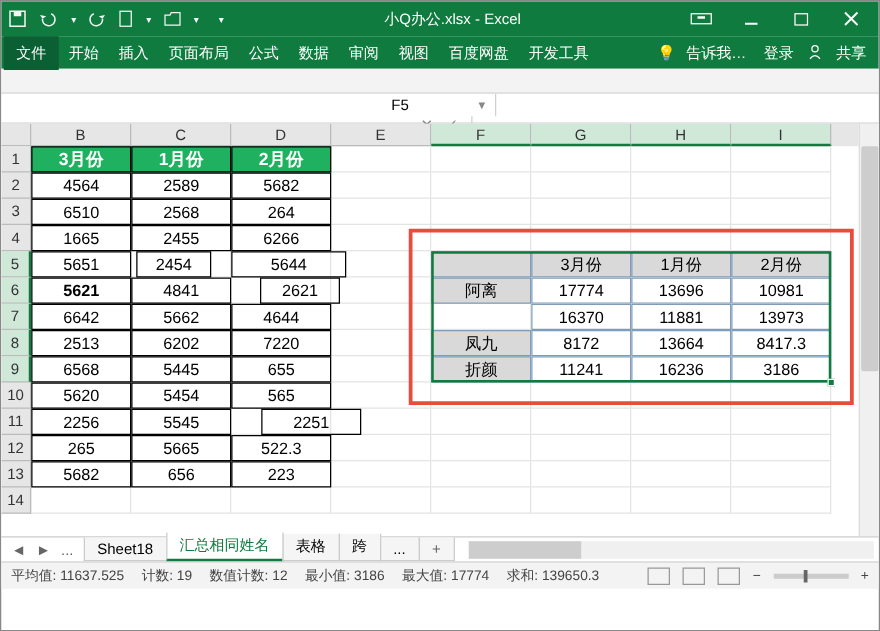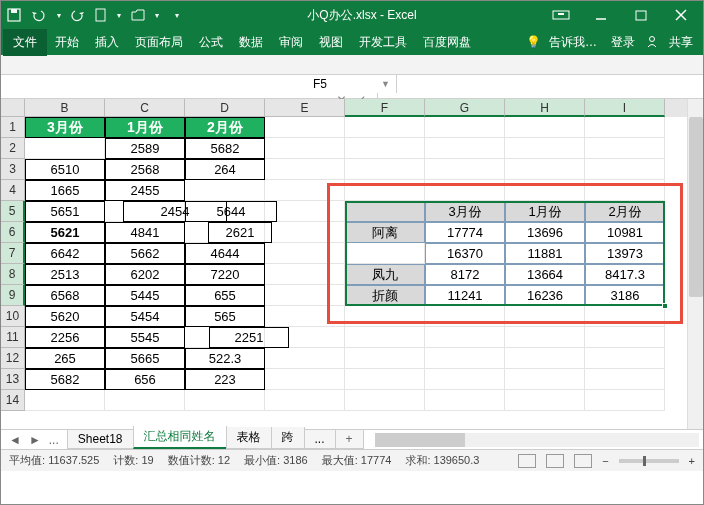--- a/index.html
+++ b/index.html
@@ -123,22 +123,22 @@
 
 <div class="ribbon-tabs">
   <div class="rtab filetab">文件</div>
   <div class="rtab">开始</div>
   <div class="rtab">插入</div>
   <div class="rtab">页面布局</div>
   <div class="rtab">公式</div>
   <div class="rtab">数据</div>
   <div class="rtab">审阅</div>
   <div class="rtab">视图</div>
+  <div class="rtab">百度网盘</div>
   <div class="rtab">开发工具</div>
-  <div class="rtab">百度网盘</div>
   <div class="right">
     <span style="margin-right:2px;">💡</span>
     <div class="rtab" style="padding:4px 4px;">告诉我…</div>
     <div class="rtab">登录</div>
     <span>
         <svg width="14" height="14">
           <circle cx="7" cy="4" r="2.5" fill="none" stroke="#fff"></circle>
           <path d="M3 12 Q7 7 11 12" fill="none" stroke="#fff"></path>
         </svg>
       </span>
@@ -299,29 +299,31 @@
       <div class="cell " style="left: 80px; top: 273px; width: 80px;"></div>
       <div class="cell " style="left: 160px; top: 273px; width: 80px;"></div>
       <div class="cell " style="left: 240px; top: 273px; width: 80px;"></div>
       <div class="cell " style="left: 320px; top: 273px; width: 80px;"></div>
       <div class="cell " style="left: 400px; top: 273px; width: 80px;"></div>
       <div class="cell " style="left: 480px; top: 273px; width: 80px;"></div>
       <div class="cell " style="left: 560px; top: 273px; width: 80px;"></div>
       <div class="cell hdr" style="left: 0px; top: 0px; width: 80px;">3月份</div>
       <div class="cell hdr" style="left: 80px; top: 0px; width: 80px;">1月份</div>
       <div class="cell hdr" style="left: 160px; top: 0px; width: 80px;">2月份</div>
+      <div class="cell bdr" style="left: 0px; top: 21px; width: 80px;">4564</div>
       <div class="cell bdr" style="left: 80px; top: 21px; width: 80px;">2589</div>
       <div class="cell bdr" style="left: 160px; top: 21px; width: 80px;">5682</div>
       <div class="cell bdr" style="left: 0px; top: 42px; width: 80px;">6510</div>
       <div class="cell bdr" style="left: 80px; top: 42px; width: 80px;">2568</div>
       <div class="cell bdr" style="left: 160px; top: 42px; width: 80px;">264</div>
       <div class="cell bdr" style="left: 0px; top: 63px; width: 80px;">1665</div>
       <div class="cell bdr" style="left: 80px; top: 63px; width: 80px;">2455</div>
+      <div class="cell bdr" style="left: 160px; top: 63px; width: 80px;">6266</div>
       <div class="cell bdr" style="left: 0px; top: 84px; width: 80px;">5651</div>
-      <div class="cell bdr" style="left: 98px; top: 84px; width: 104px;">2454</div>
+      <div class="cell bdr" style="left: 84px; top: 84px; width: 60px;">2454</div>
       <div class="cell bdr" style="left: 160px; top: 84px; width: 92px;">5644</div>
       <div class="cell bdr" style="left: 0px; top: 105px; width: 80px; font-weight: bold;">5621</div>
       <div class="cell bdr" style="left: 80px; top: 105px; width: 80px;">4841</div>
       <div class="cell bdr" style="left: 160px; top: 105px; width: 64px; margin-left: 23px;">2621</div>
       <div class="cell bdr" style="left: 0px; top: 126px; width: 80px;">6642</div>
       <div class="cell bdr" style="left: 80px; top: 126px; width: 80px;">5662</div>
       <div class="cell bdr" style="left: 160px; top: 126px; width: 80px;">4644</div>
       <div class="cell bdr" style="left: 0px; top: 147px; width: 80px;">2513</div>
       <div class="cell bdr" style="left: 80px; top: 147px; width: 80px;">6202</div>
       <div class="cell bdr" style="left: 160px; top: 147px; width: 80px;">7220</div>

